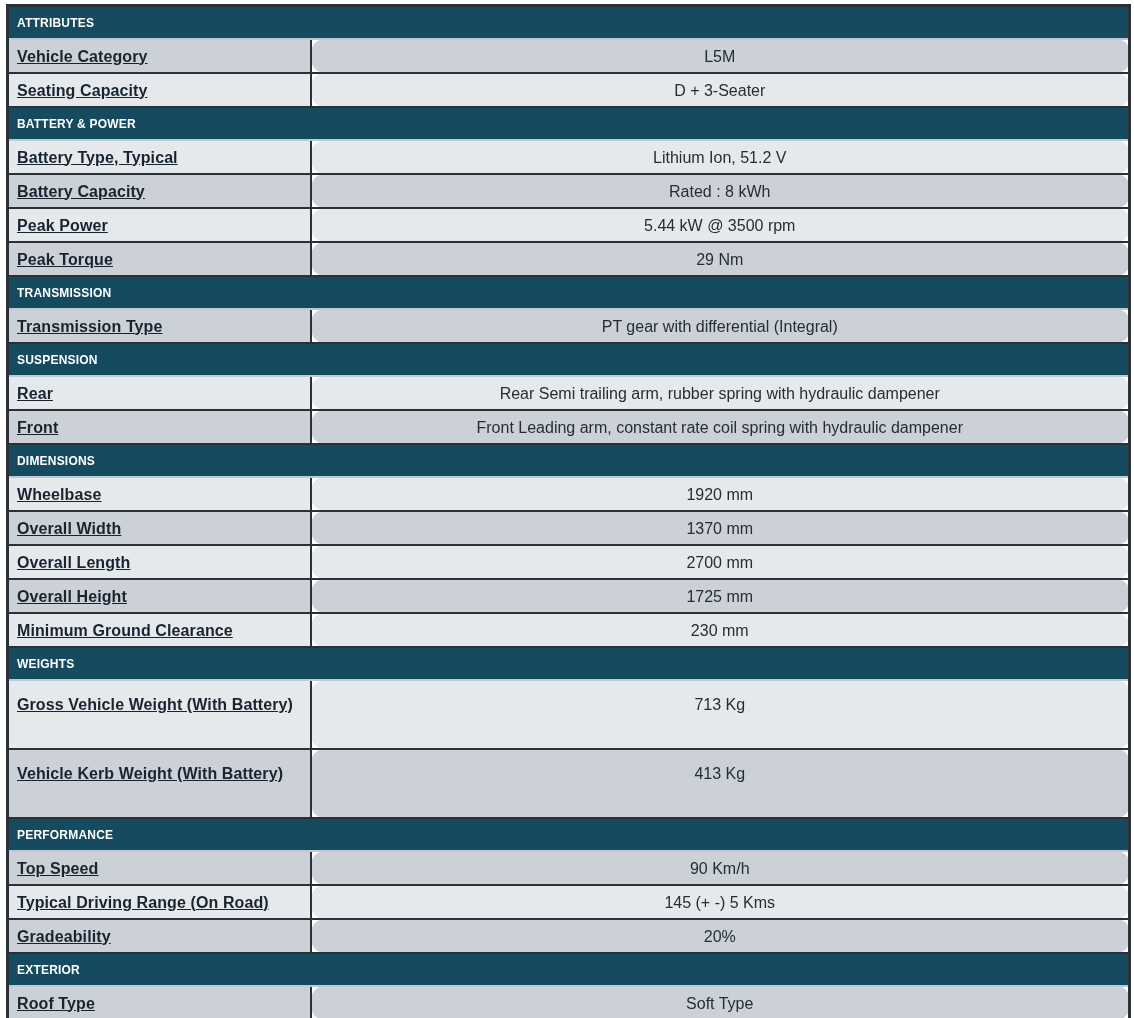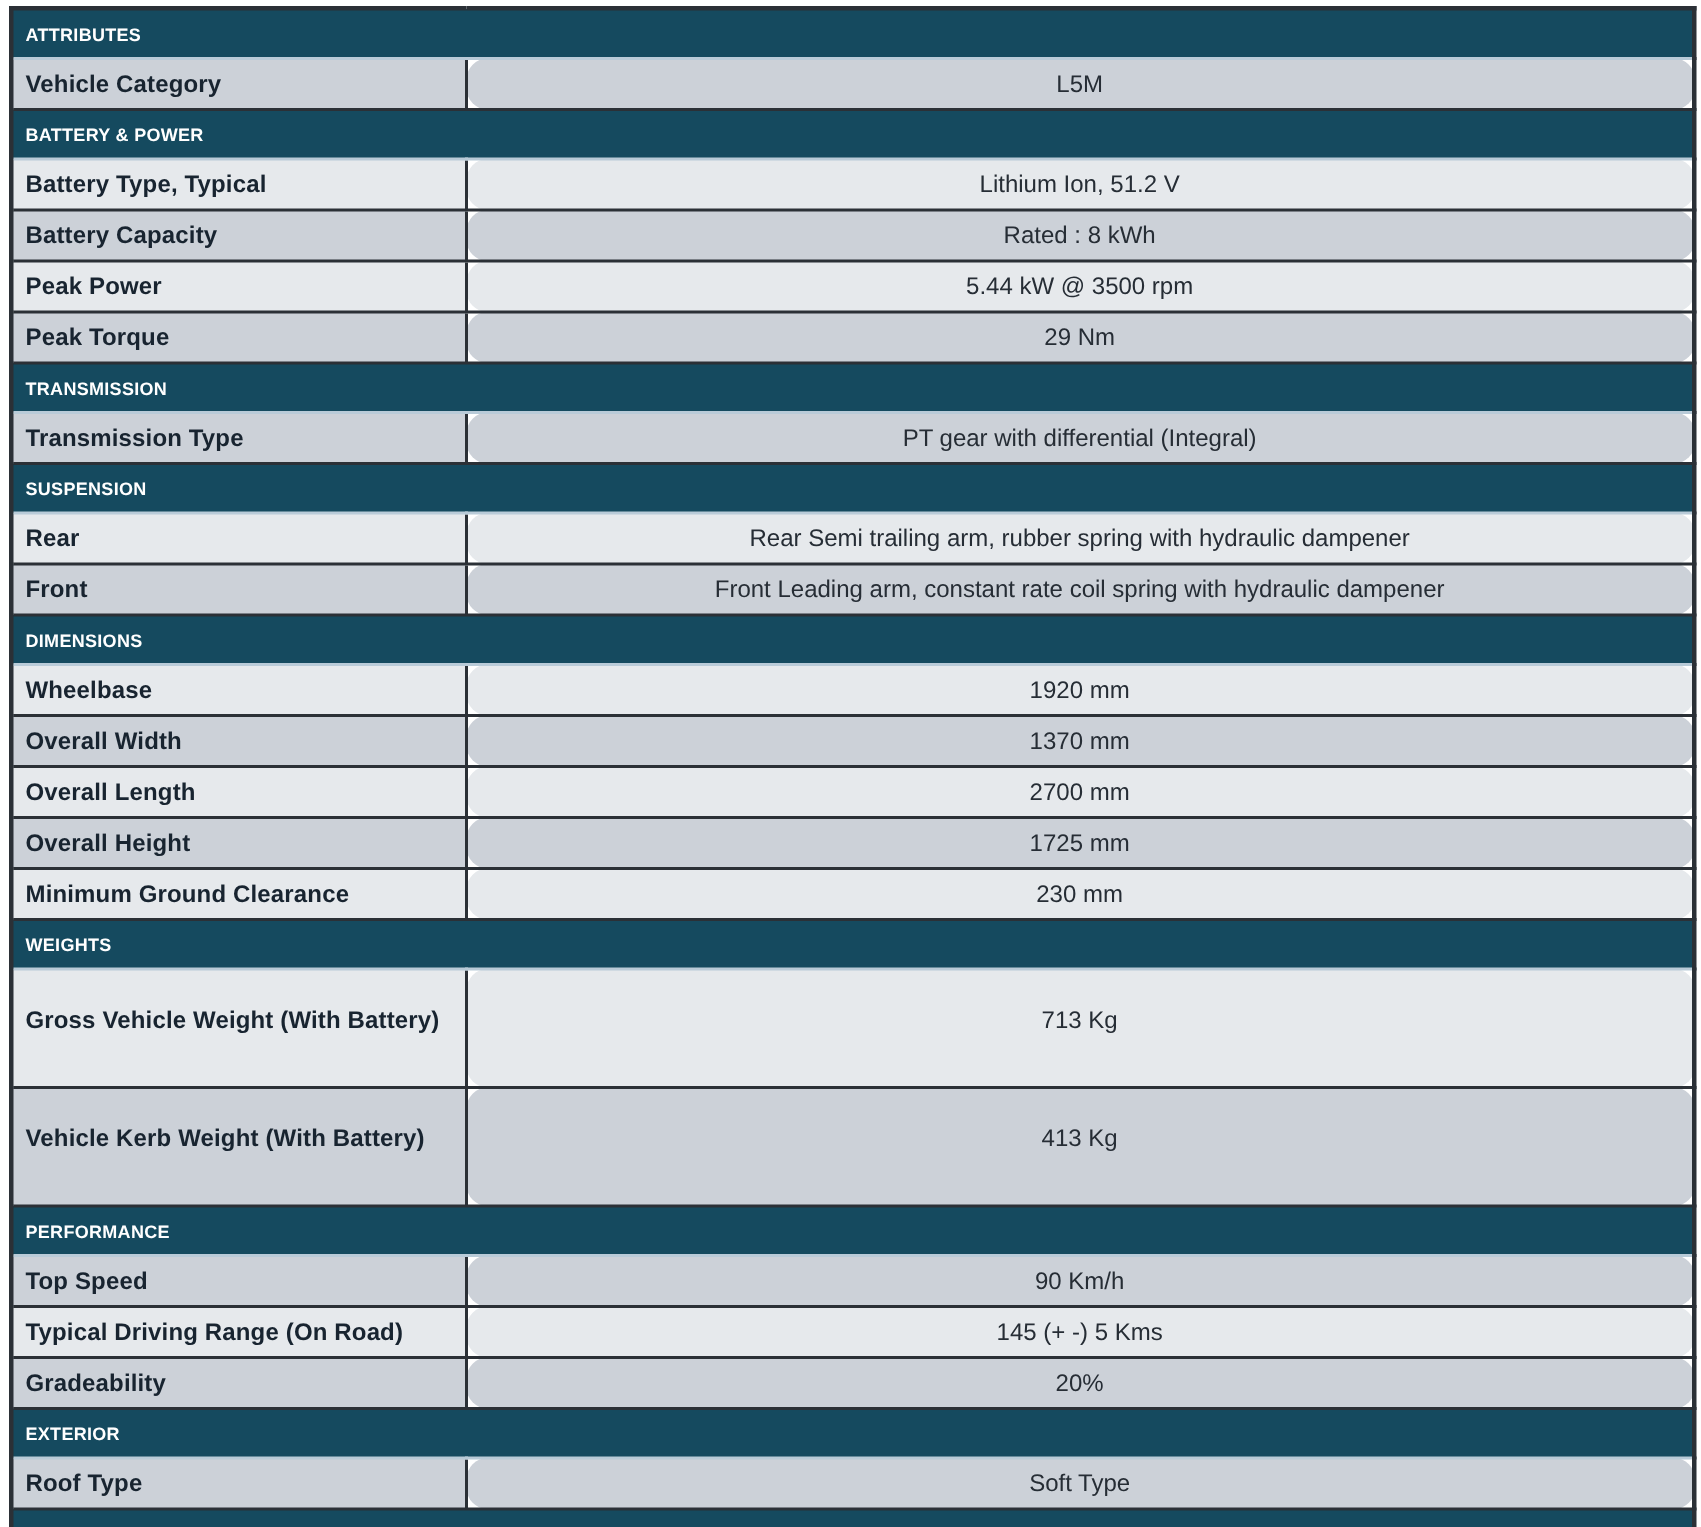--- a/index.html
+++ b/index.html
@@ -44,32 +44,33 @@
     border-top:2px solid var(--border-dark);
   }
   tr.sec + tr.r td{border-top:none;}
   tr.r.dk td{background:var(--row-dark);}
   tr.r.lt td{background:var(--row-light);}
   td.lbl{
     font-weight:700;
     color:var(--label-text);
     padding:1px 8px 0 8px;
     letter-spacing:.1px;
+    text-decoration:underline;
   }
   td.val{
     text-align:center;
     color:var(--value-text);
     border-left:2px solid var(--border-dark);
     padding:1px 6px 0 6px;
     border-radius:14px;
   }
   tr.r.tall td{
     height:55px;
     vertical-align:top;
-    padding-top:22px;
+    padding-top:12px;
     line-height:1.45;
   }
 </style>
 </head>
 <body>
 
 <div class="sheet">
   <table class="spec">
     <colgroup>
         <col class="c-label">
@@ -77,20 +78,24 @@
       </colgroup>
 
     <tbody>
         <tr class="sec">
       <td colspan="2">ATTRIBUTES</td>
     </tr>
     <tr class="r dk">
       <td class="lbl">Vehicle Category</td>
       <td class="val">L5M</td>
     </tr>
+    <tr class="r lt">
+      <td class="lbl">Seating Capacity</td>
+      <td class="val">D + 3-Seater</td>
+    </tr>
 
     <tr class="sec">
       <td colspan="2">BATTERY &amp; POWER</td>
     </tr>
     <tr class="r lt">
       <td class="lbl">Battery Type, Typical</td>
       <td class="val">Lithium Ion, 51.2 V</td>
     </tr>
     <tr class="r dk">
       <td class="lbl">Battery Capacity</td>

